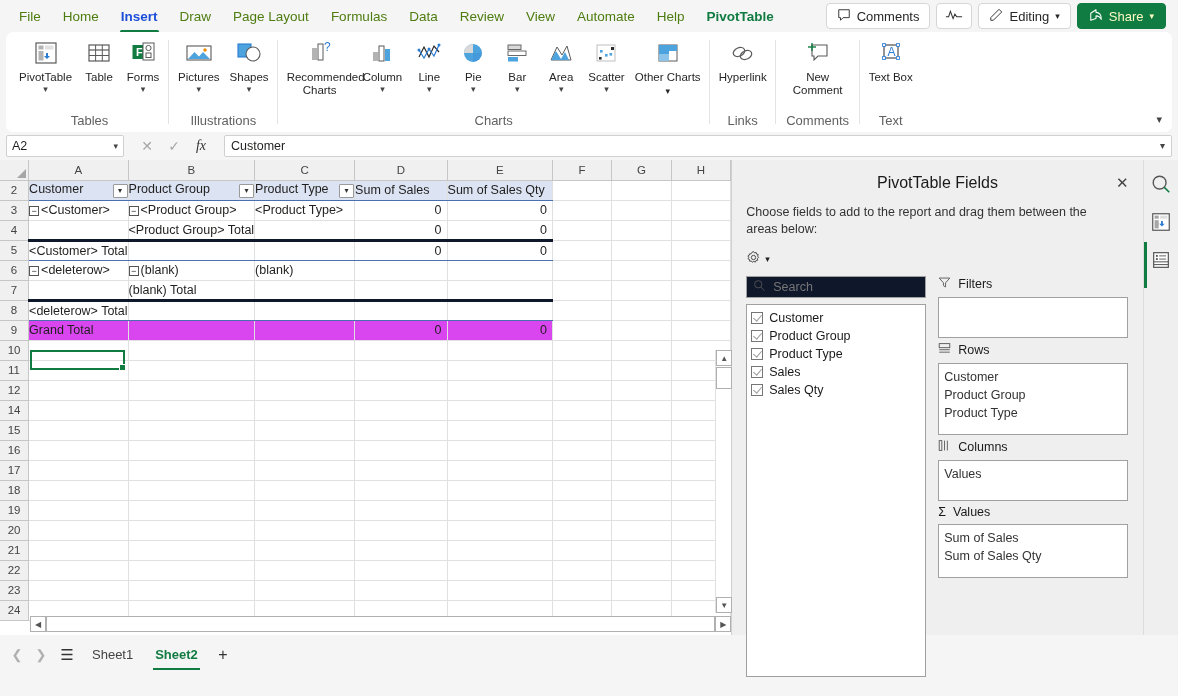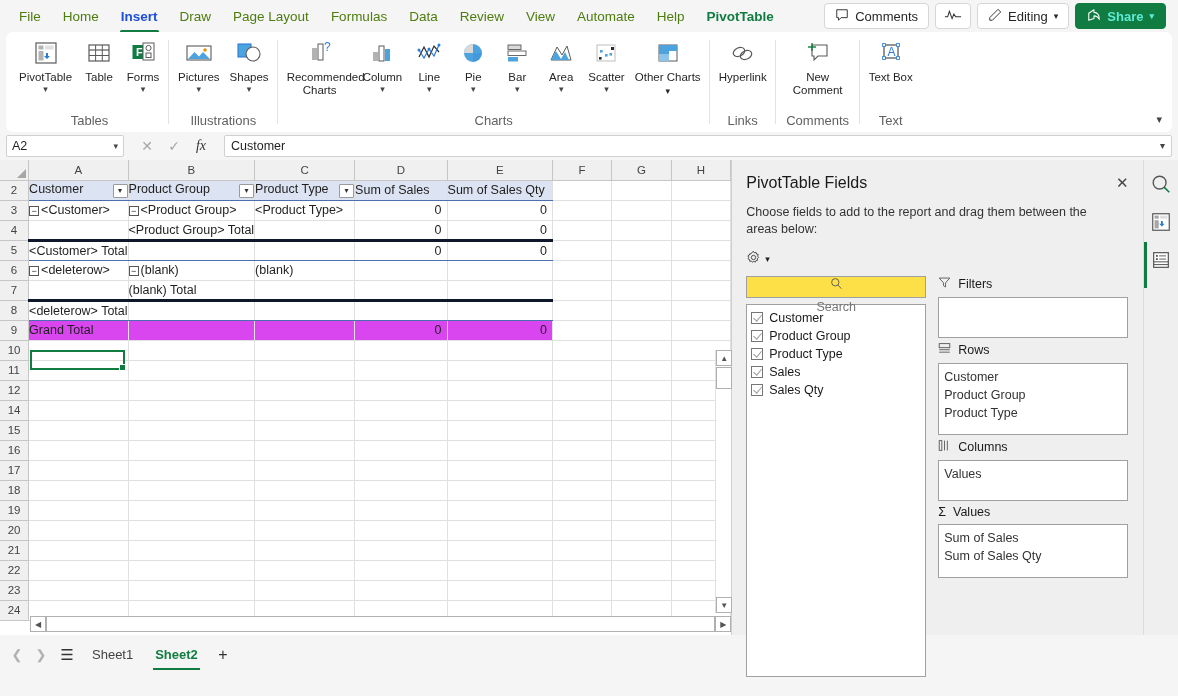--- a/index.html
+++ b/index.html
@@ -13,21 +13,21 @@
   }
 
   
   .tabbar { height:32px; background:#f5f5f5; display:flex; align-items:center; padding:0 8px; position:relative; }
   .tab { padding:4px 11px; font-size:13.5px; color:#4d7c0f; cursor:default; border-radius:4px; position:relative; white-space:nowrap; }
   .tab.active { font-weight:bold; color:#1d4ed8; }
   .tab.active::after { content:""; position:absolute; left:10px; right:10px; bottom:-5px; height:2.5px; background:#107c41; border-radius:2px; }
   .tab.pivot { color:#107c41; font-weight:bold; }
   .tabbar-right { margin-left:auto; display:flex; align-items:center; gap:6px; padding-right:4px; }
   .tb-btn { height:26px; display:flex; align-items:center; gap:6px; padding:0 10px; background:#fff; border:1px solid #d6d6d6; border-radius:4px; font-size:13px; color:#262626; }
-  .tb-btn.share { background:#107c41; color:#5eead4; border-color:#107c41; font-weight:bold; padding:0 11px; }
+  .tb-btn.share { background:#107c41; color:#fef9c3; border-color:#107c41; font-weight:normal; padding:0 11px; }
   .tb-btn.icononly { padding:0 8px; }
   .caret { font-size:9px; }
 
   
   .ribbon-wrap { padding:0 6px; }
   .ribbon { height:100px; background:#fff; border-radius:7px; display:flex; align-items:flex-start; position:relative; padding-left:4px; }
   .rgroup { display:flex; flex-direction:column; align-items:center; height:100px; position:relative; padding:0 4px; }
   .rgroup-items { display:flex; align-items:flex-start; height:80px; }
   .rgroup-label { font-size:13px; color:#616161; position:absolute; bottom:4px; left:0; right:0; text-align:center; }
   .rgroup .sep { position:absolute; right:0; top:8px; bottom:8px; width:1px; background:#e3e3e3; }
@@ -79,27 +79,27 @@
   .vsb { position:absolute; right:0; top:190px; width:16px; bottom:22px; background:#fff; border-left:1px solid #e0e0e0; }
   .sbbtn { width:16px; height:16px; border:1px solid #b0b0b0; background:#fff; display:flex; align-items:center; justify-content:center; font-size:8px; color:#555; }
   .vthumb { position:absolute; top:17px; left:0; width:16px; height:22px; background:#fff; border:1px solid #b0b0b0; }
   .vsb-down { position:absolute; bottom:0; left:0; }
   .hsb { position:absolute; left:30px; right:16px; bottom:3px; height:16px; display:flex; align-items:center; }
   .hthumb { flex:1; height:16px; background:#fff; border:1px solid #b0b0b0; }
   .hsb-right { position:absolute; right:0; bottom:3px; }
 
   
   .pane { width:417px; background:#efefef; position:relative; padding:14px 14px 0 14px; }
-  .pane-title { font-size:16px; color:#1a1a1a; }
+  .pane-title { font-size:16px; color:#1a1a1a;text-align:center; }
   .pane-close { position:absolute; right:14px; top:14px; font-size:15px; color:#444; }
   .pane-sub { font-size:12.5px; color:#333; margin-top:12px; line-height:17px; width:370px; }
   .gear-row { margin-top:12px; display:flex; align-items:center; gap:4px; }
   .pane-body { display:flex; gap:12px; margin-top:8px; }
   .fieldlist-col { width:180px; }
-  .searchbox { height:22px; background:#fde047; border:1px solid #a0a0a0; display:flex; align-items:center; gap:7px; padding:0 6px;flex-direction:column; }
+  .searchbox { height:22px; background:#0f172a; border:1px solid #a0a0a0; display:flex; align-items:center; gap:7px; padding:0 6px; }
   .searchbox span.ph { color:#767676; font-size:12.5px; }
   .fieldlist { margin-top:6px; background:#fff; border:1px solid #a0a0a0; height:373px; padding:4px 0 0 4px; }
   .fieldrow { display:flex; align-items:center; gap:6px; height:18px; font-size:12.5px; color:#1a1a1a; }
   .chk { width:12px; height:12px; border:1px solid #767676; background:#fff; position:relative; }
   .chk::after { content:""; position:absolute; left:3px; top:0px; width:4px; height:7px; border:solid #9b9b9b; border-width:0 1.5px 1.5px 0; transform:rotate(40deg); }
   .areas-col { width:190px; }
   .area-label { display:flex; align-items:center; gap:7px; font-size:12.5px; color:#1a1a1a; margin-bottom:5px; }
   .area-box { background:#fff; border:1px solid #a0a0a0; padding:4px 0 0 5px; }
   .area-item { font-size:12.5px; color:#333; height:18px; line-height:18px; }
   .area-blk { margin-bottom:4px; }

